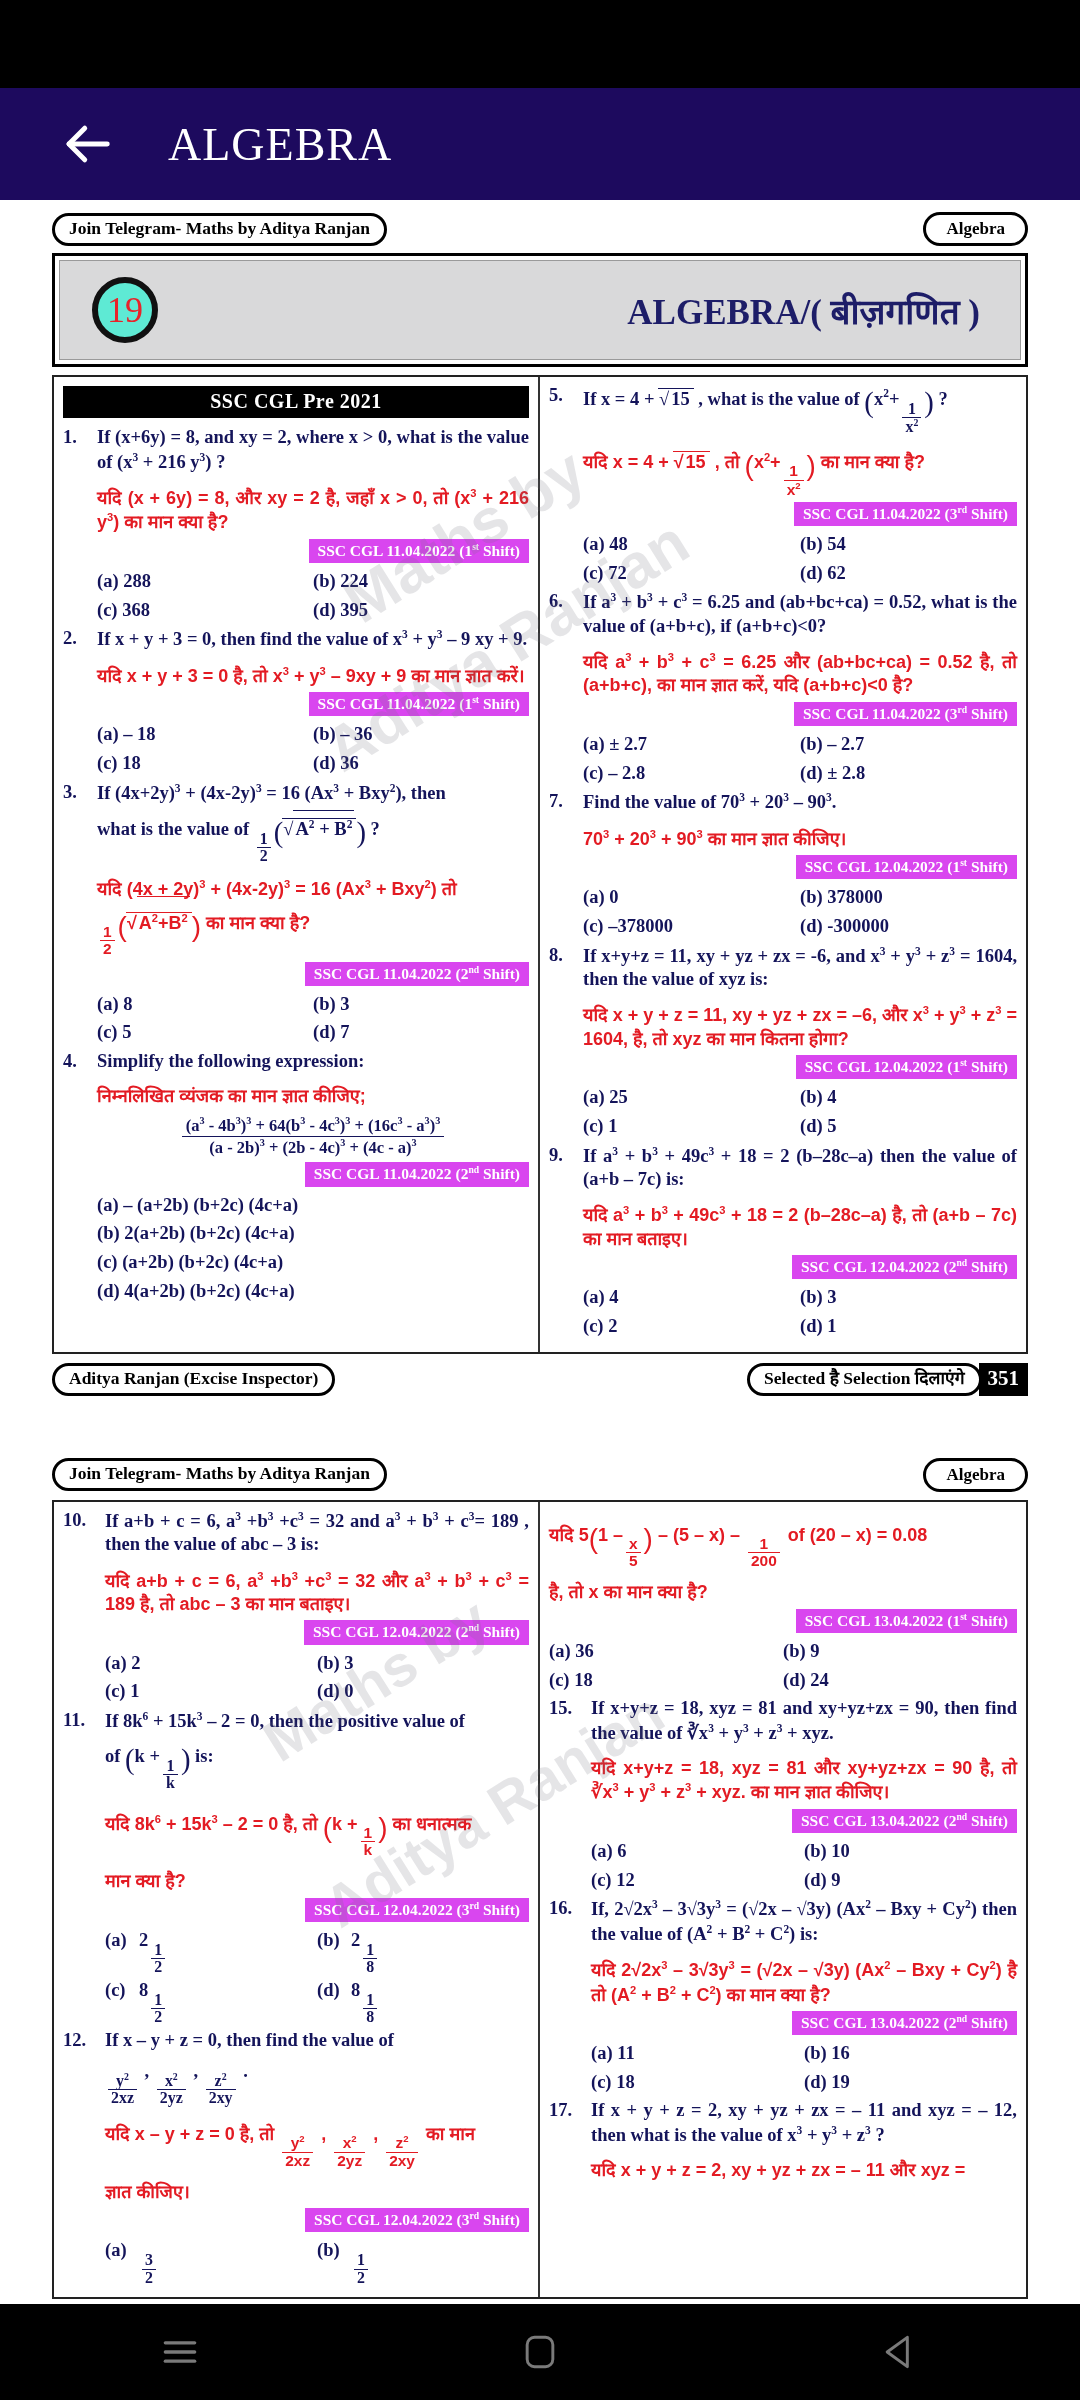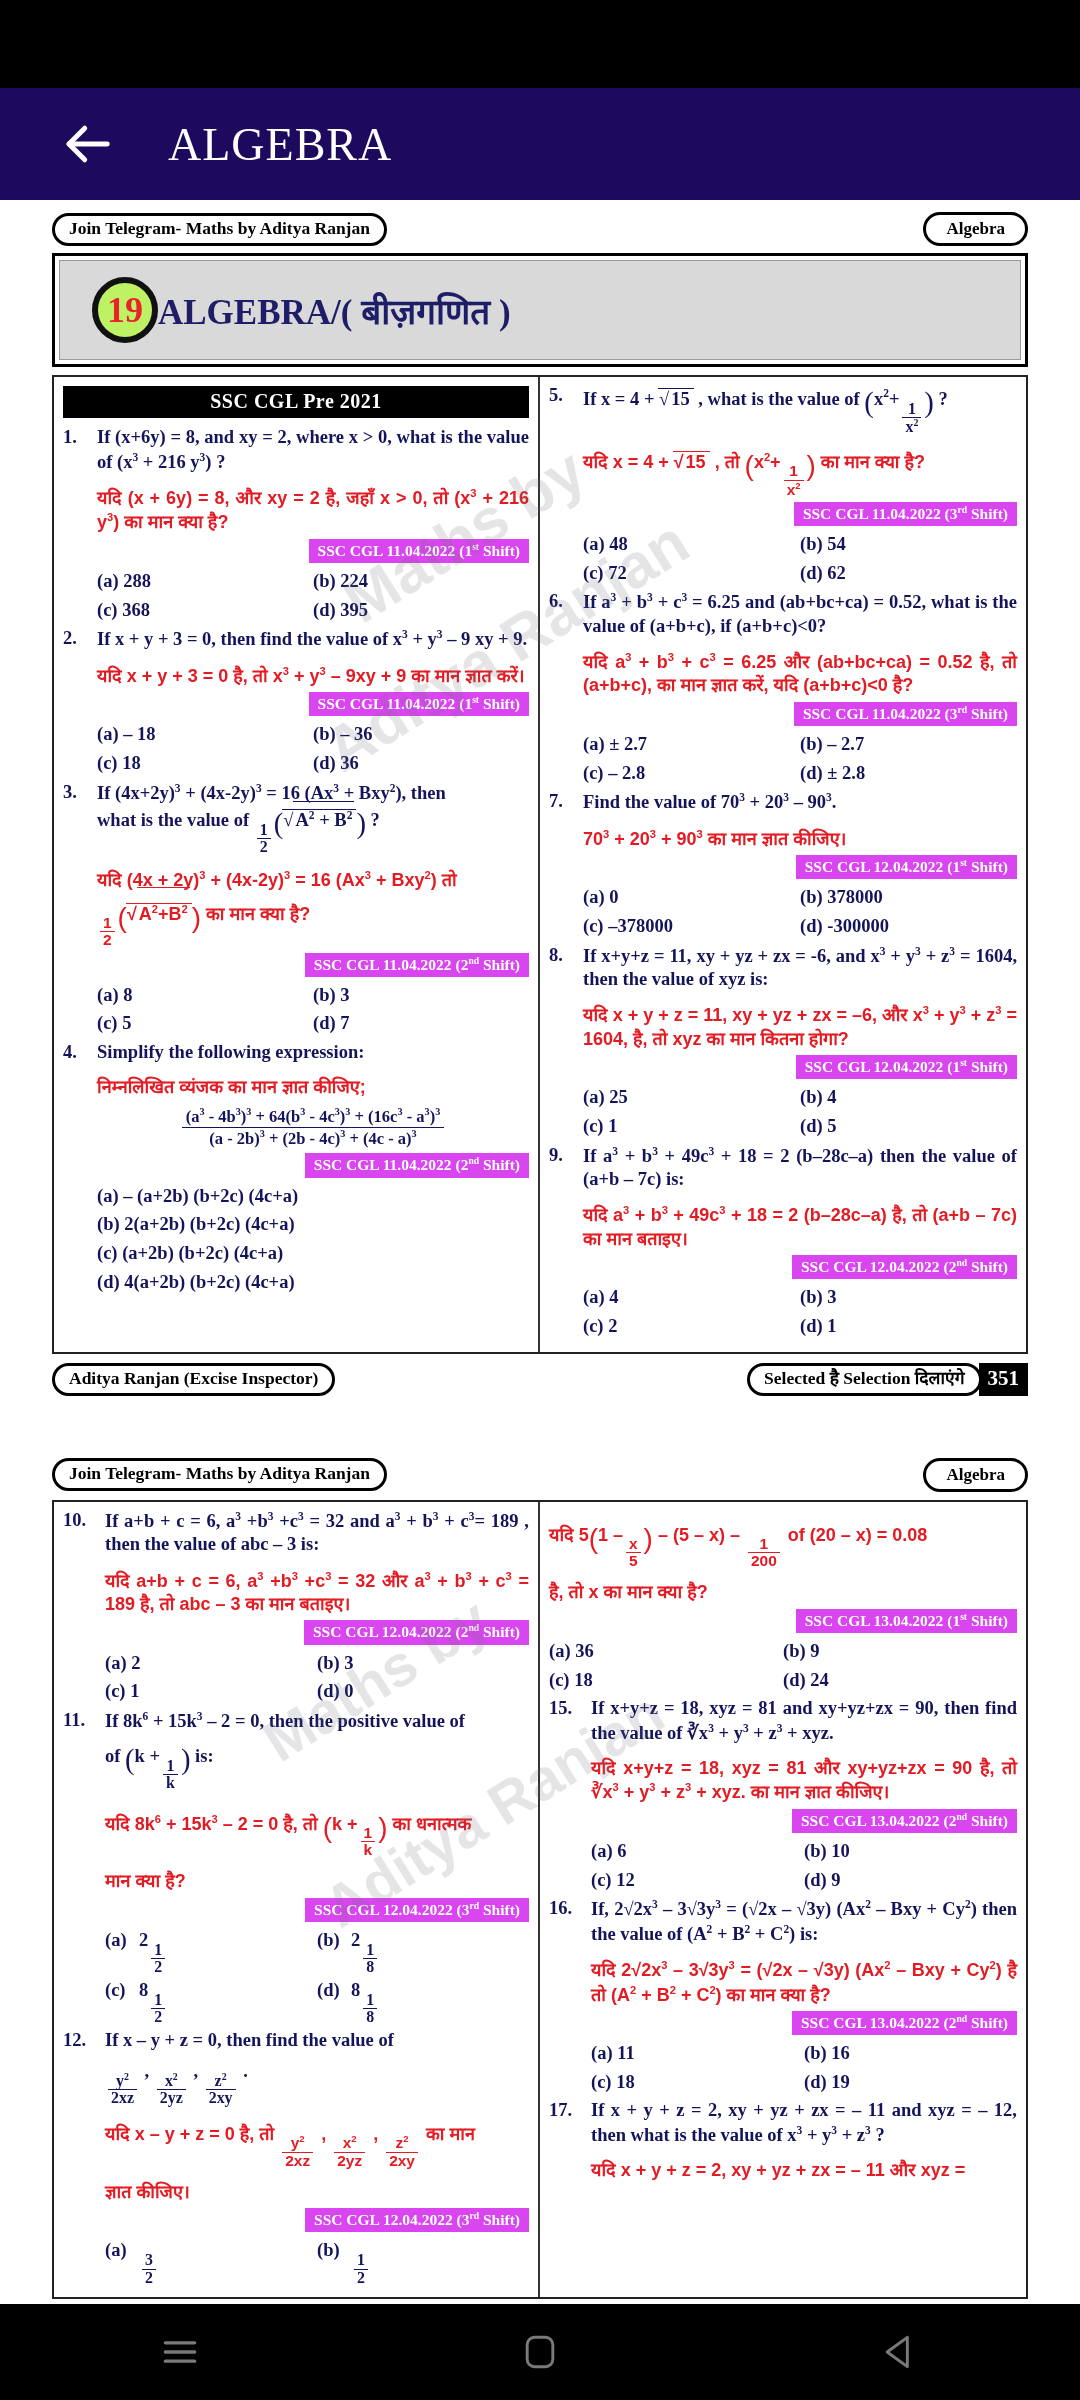--- a/index.html
+++ b/index.html
@@ -27,25 +27,25 @@
   .pillrow { display:flex; justify-content:space-between; align-items:center; margin-bottom:7px; }
   .pill { border:3px solid #000; border-radius:22px; padding:2px 14px 3px 14px;
           font-family:"Liberation Serif", serif; font-weight:bold; font-size:17.5px;
           color:#000; white-space:nowrap; line-height:1.25; }
   .pill.small { font-size:17px; padding:3px 20px 4px 20px; }
 
   
   .chapbox { border:3px solid #000; padding:4px; }
   .chapbox-inner { background:#d9d9da; border:1px solid #9a9a9a; height:100px;
                    display:flex; align-items:center; padding-left:32px; position:relative; }
-  .chapnum { width:66px; height:66px; border-radius:50%; background:#bef264;
+  .chapnum { width:66px; height:66px; border-radius:50%; background:#5eead4;
              border:6px solid #111; display:flex; align-items:center; justify-content:center;
-             color:#e8232a; font-weight:bold; font-size:36px; font-family:"Liberation Serif", serif;
+             color:#e8232a; font-weight:normal; font-size:36px; font-family:"Liberation Serif", serif;
              flex:0 0 auto; }
-  .chaptitle { flex:1; text-align:left; color:#1d1d68; font-weight:bold; font-size:35px;
+  .chaptitle { flex:1; text-align:right; color:#1d1d68; font-weight:bold; font-size:35px;
                font-family:"Liberation Serif", serif; margin-right:40px; }
 
   
   .cols { display:flex; border:2.5px solid #222; border-top:none; margin-top:8px; }
   .col { width:50%; padding:7px 9px 8px 9px; }
   .col.left { border-right:2px solid #333; }
   .cols.topbord { border-top:2.5px solid #222; }
 
   
   .examband { background:#000; color:#fff; text-align:center; font-weight:bold;
@@ -168,21 +168,21 @@
               <div class="opt">(c)  18</div>
               <div class="opt">(d)  36</div>
             </div>
           </div>
         </div>
 
         <div class="q">
           <div class="qnum">3.</div>
           <div class="qbody">
             <div class="qen">If (4x+2y)<sup>3</sup> + (4x-2y)<sup>3</sup> = 16 (Ax<sup>3</sup> + Bxy<sup>2</sup>), then</div>
-            <div class="qen" style="">
+            <div class="qen" style="margin-top:9px">
               <span>what is the value of </span><span class="frac">
                   <span class="num">1</span>
                   <span class="den">2</span>
                 </span><span class="paren">(</span><span class="rad">√<span style="border-top:1.5px solid currentColor;padding:8px 2px;">A<sup>2</sup> + B<sup>2</sup></span></span><span class="paren">)</span><span> ?</span>
             </div>
             <div class="qhi">यदि (4x + 2y)<sup>3</sup> + (4x-2y)<sup>3</sup> = 16 (Ax<sup>3</sup> + Bxy<sup>2</sup>) तो</div>
             <div class="qhi" style="margin-top:8px">
               <span class="frac">
                   <span class="num">1</span>
                   <span class="den">2</span>

